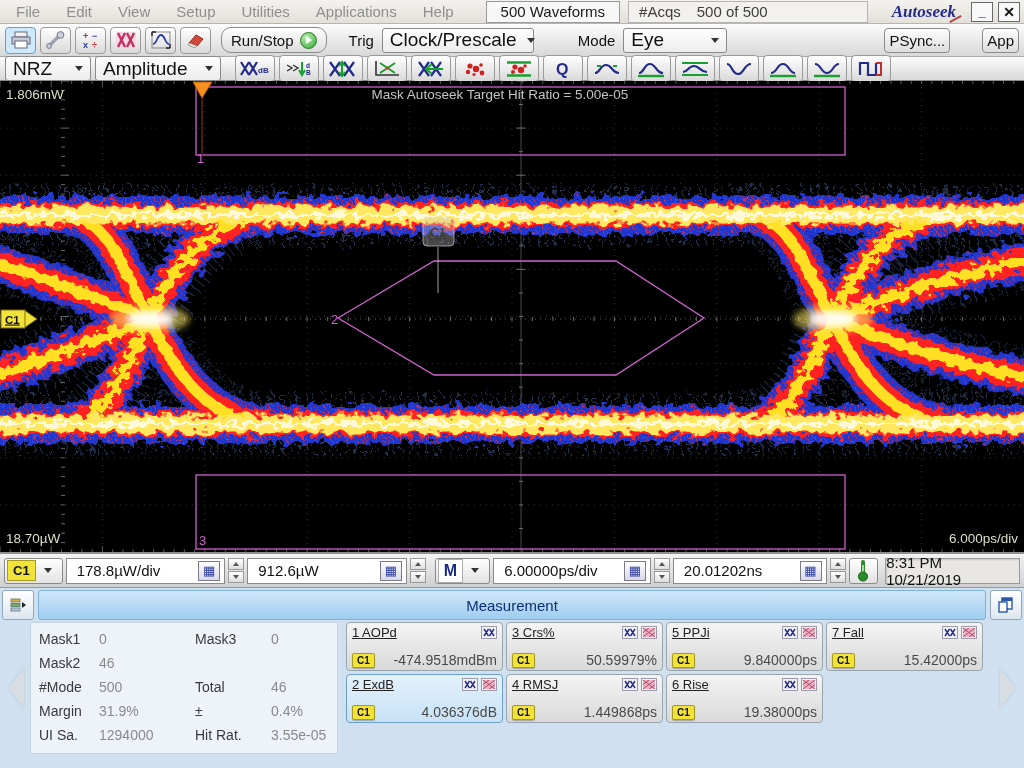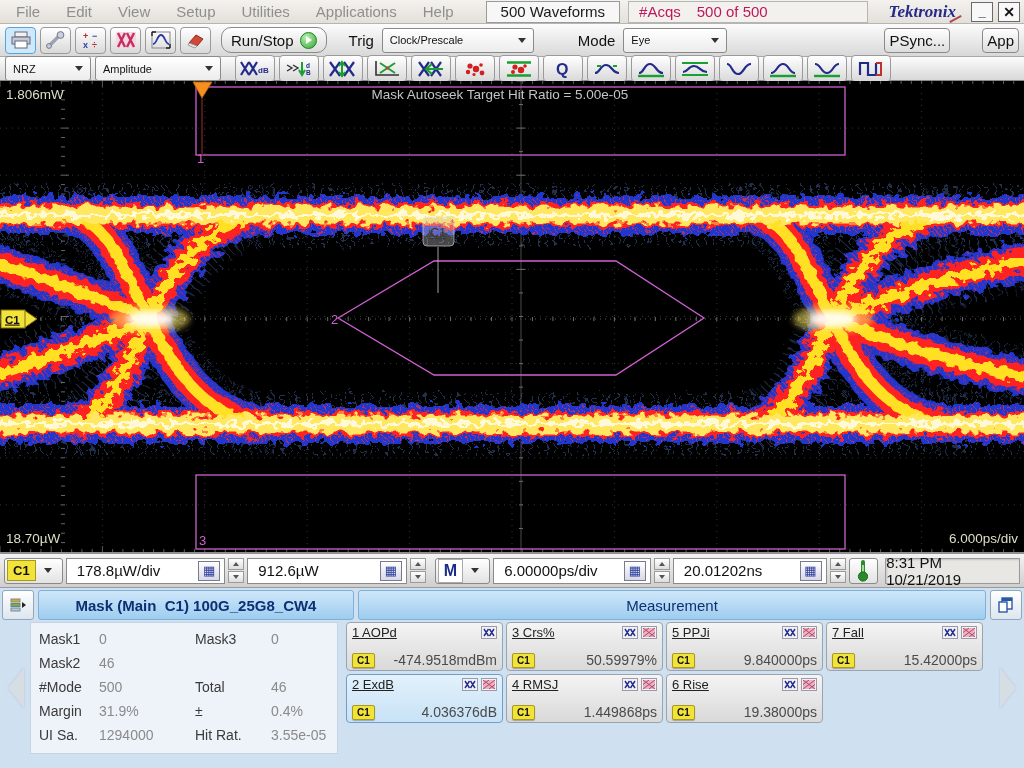--- a/index.html
+++ b/index.html
@@ -4,37 +4,37 @@
 <style>
   * { margin:0; padding:0; box-sizing:border-box; }
   html,body { width:1024px; height:768px; overflow:hidden; }
   body { font-family:"Liberation Sans", sans-serif; background:#d4d0c8; position:relative; }
   .app { width:1024px; height:768px; display:flex; flex-direction:column; background:#d9d6cf; }
 
   
   .titlebar { height:24px; display:flex; align-items:center; background:linear-gradient(#f4f2ee,#e3e0da); border-bottom:1px solid #b8b5ae; padding:0 4px; gap:2px; }
   .menu-item { color:#8f8f8f; font-size:15px; padding:2px 12px; cursor:default; }
   .wfm-box { margin-left:18px; border:1px solid #9a9a9a; background:#f7f7f7; font-size:15px; color:#1a1a1a; padding:1px 14px; height:22px; display:flex; align-items:center; }
-  .acqs-box { margin-left:6px; border:1px solid #b5b5b5; background:#f2f1ee; font-size:15px; color:#be185d; padding:1px 10px; height:22px; display:flex; align-items:center; gap:16px; min-width:240px; }
+  .acqs-box { margin-left:6px; border:1px solid #b5b5b5; background:#f2f1ee; font-size:15px; color:#404040; padding:1px 10px; height:22px; display:flex; align-items:center; gap:16px; min-width:240px; }
   .brand { margin-left:auto; font-family:"Liberation Serif", serif; font-weight:bold; font-style:italic; font-size:17px; color:#252a8a; position:relative; padding-right:10px; }
   .brand::after { content:""; position:absolute; right:4px; bottom:2px; width:13px; height:2px; background:#b04848; transform:rotate(-28deg); }
   .winbtn { width:22px; height:20px; border:1px solid #6a6a6a; background:#f8f8f8; font-size:13px; font-weight:bold; color:#111; display:flex; align-items:center; justify-content:center; margin-left:3px; cursor:pointer; }
   .winbtn.close { font-size:14px; }
 
   
   .row2 { height:33px; display:flex; align-items:center; background:linear-gradient(#fcfcfc,#d8d8d8); border-bottom:1px solid #a8a8a8; padding:0 5px; gap:4px; }
   .row3 { height:24px; display:flex; align-items:center; background:linear-gradient(#fcfcfc,#d8d8d8); border-bottom:1px solid #8a8a8a; padding:0 5px; gap:4px; }
   .tbtn { width:31px; height:27px; border:1px solid #9a9a9a; border-radius:4px; background:linear-gradient(#ffffff,#d9d9d9); display:flex; align-items:center; justify-content:center; cursor:pointer; flex:none; }
   .tbtn.active { background:#cde9fb; border-color:#5aa2da; }
   .tbtn.wide { width:40px; }
   .runstop { height:26px; border:1px solid #8a8a8a; border-radius:10px; background:linear-gradient(#ffffff,#dcdcdc); display:flex; align-items:center; gap:6px; padding:0 9px; font-size:15px; color:#111; cursor:pointer; margin-left:6px; }
   .playdot { width:17px; height:17px; border-radius:50%; background:radial-gradient(circle at 35% 30%, #b8f0b0, #35a835); border:1px solid #1f7f1f; display:flex; align-items:center; justify-content:center; }
   .playdot::after { content:""; border-left:6px solid #fff; border-top:4px solid transparent; border-bottom:4px solid transparent; margin-left:1px; }
   .lbl { font-size:15px; color:#111; padding:0 4px; }
-  .dd { height:25px; border:1px solid #8a8a8a; border-radius:3px; background:linear-gradient(#ffffff,#ececec); display:flex; align-items:center; justify-content:space-between; padding:0 7px; font-size:11px; color:#111; cursor:pointer; flex:none; }
+  .dd { height:25px; border:1px solid #8a8a8a; border-radius:3px; background:linear-gradient(#ffffff,#ececec); display:flex; align-items:center; justify-content:space-between; padding:0 7px; font-size:19px; color:#111; cursor:pointer; flex:none; }
   .dd .arr { border-left:4px solid transparent; border-right:4px solid transparent; border-top:5px solid #333; margin-left:10px; }
   .pillbtn { height:25px; border:1px solid #8a8a8a; border-radius:4px; background:linear-gradient(#ffffff,#dcdcdc); font-size:15px; color:#111; display:flex; align-items:center; padding:0 4px; cursor:pointer; flex:none; }
 
   
   .display { height:471px; background:#000; position:relative; }
   .display svg { display:block; }
 
   
   .statusbar { height:36px; display:flex; align-items:center; background:linear-gradient(#f3f3f3,#cfcfcf); border-top:2px solid #8f8f8f; border-bottom:1px solid #9a9a9a; padding:0 4px; gap:3px; }
   .chbtn { height:26px; border:1px solid #8a8a8a; border-radius:3px; background:linear-gradient(#fff,#e2e2e2); display:flex; align-items:center; padding:2px; cursor:pointer; }
@@ -86,21 +86,21 @@
     <span class="menu-item">View</span>
     <span class="menu-item">Setup</span>
     <span class="menu-item">Utilities</span>
     <span class="menu-item">Applications</span>
     <span class="menu-item">Help</span>
     <div class="wfm-box">500 Waveforms</div>
     <div class="acqs-box">
       <span>#Acqs</span>
       <span>500 of 500</span>
     </div>
-    <span class="brand">Tektronix</span>
+    <span class="brand">Autoseek</span>
     <div class="winbtn">_</div>
     <div class="winbtn close">✕</div>
   </div>
 
   <div class="row2">
     <div class="tbtn active">
       <svg width="20" height="18">
           <rect x="4" y="1" width="12" height="5" fill="#f2f2f2" stroke="#667"></rect>
           <rect x="1" y="6" width="18" height="7" fill="#c4cad6" stroke="#667"></rect>
           <rect x="4" y="10" width="12" height="7" fill="#ffffff" stroke="#667"></rect>
@@ -728,21 +728,20 @@
   <div class="bottom">
     <div class="bp-head">
       <div class="hd-iconbtn">
         <svg width="18" height="16">
             <rect x="2" y="2" width="9" height="3" fill="#c8b040" stroke="#887"></rect>
             <rect x="2" y="6.5" width="9" height="3" fill="#7aa860" stroke="#687"></rect>
             <rect x="2" y="11" width="9" height="3" fill="#b8c8d8" stroke="#789"></rect>
             <path d="M13,5 l4,3 l-4,3 Z" fill="#222"></path>
           </svg>
       </div>
-      <div class="panel-header mask-header">Mask (Main  C1) 100G_25G8_CW4</div>
       <div class="panel-header meas-header">Measurement</div>
       <div class="hd-iconbtn">
         <svg width="16" height="16">
             <rect x="4" y="1" width="10" height="11" fill="#fff" stroke="#2858a8" stroke-width="1.4"></rect>
             <rect x="4" y="1" width="10" height="3" fill="#2858a8"></rect>
             <rect x="1" y="5" width="8" height="10" fill="#fff" stroke="#2858a8" stroke-width="1.4"></rect>
           </svg>
       </div>
     </div>
 

